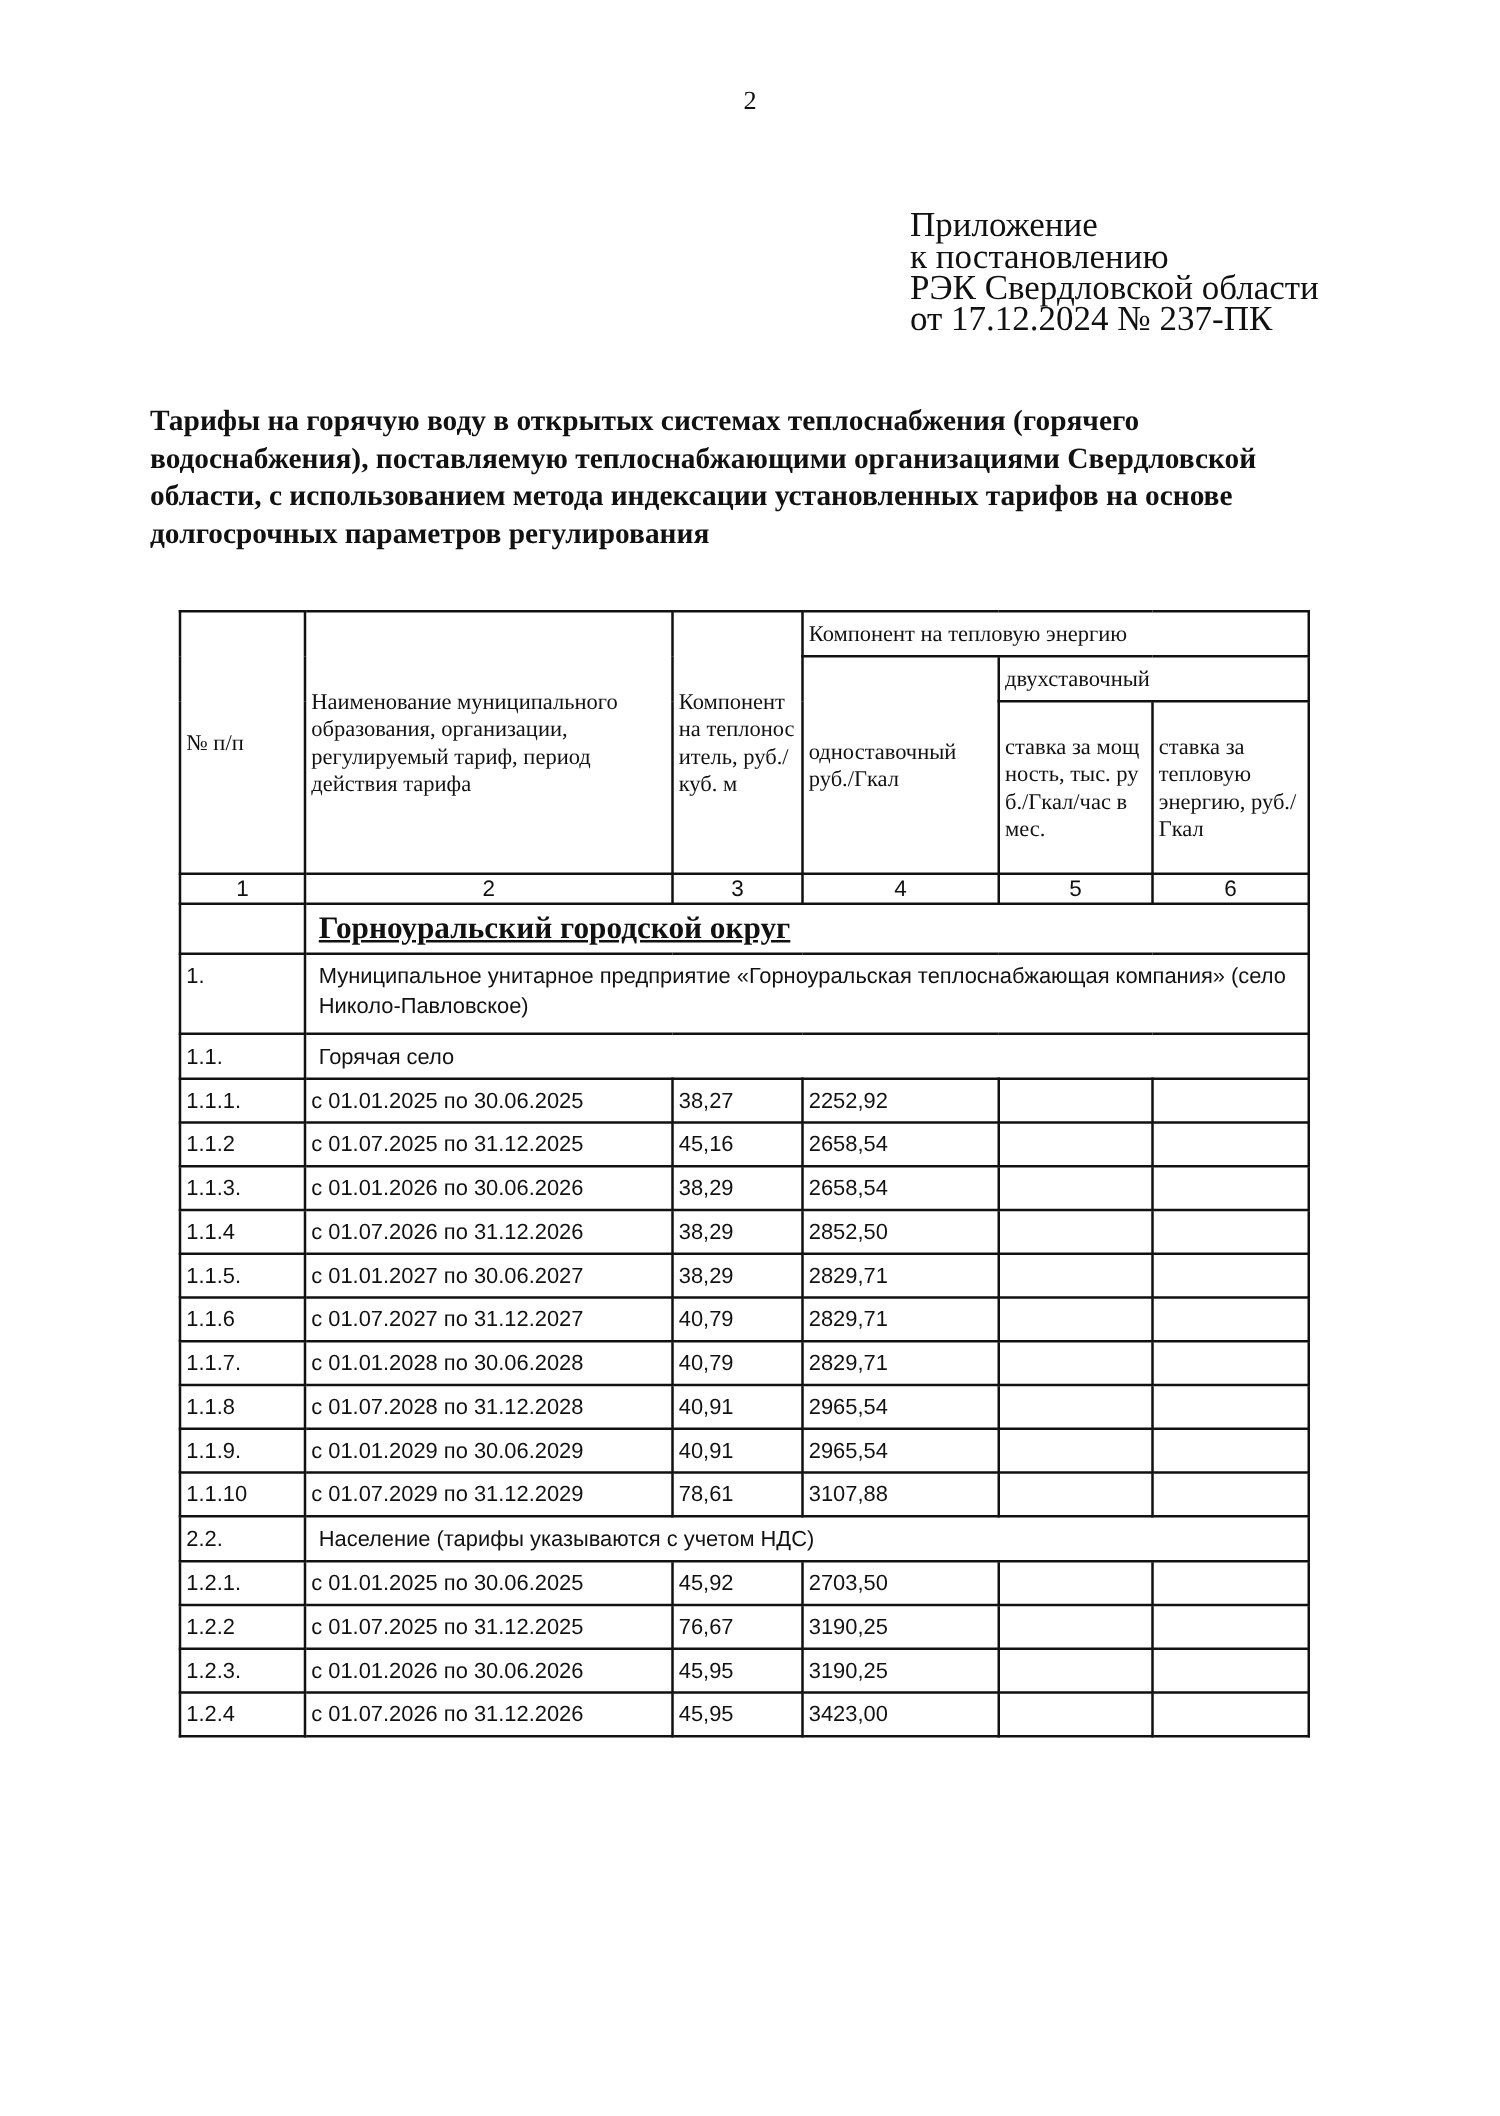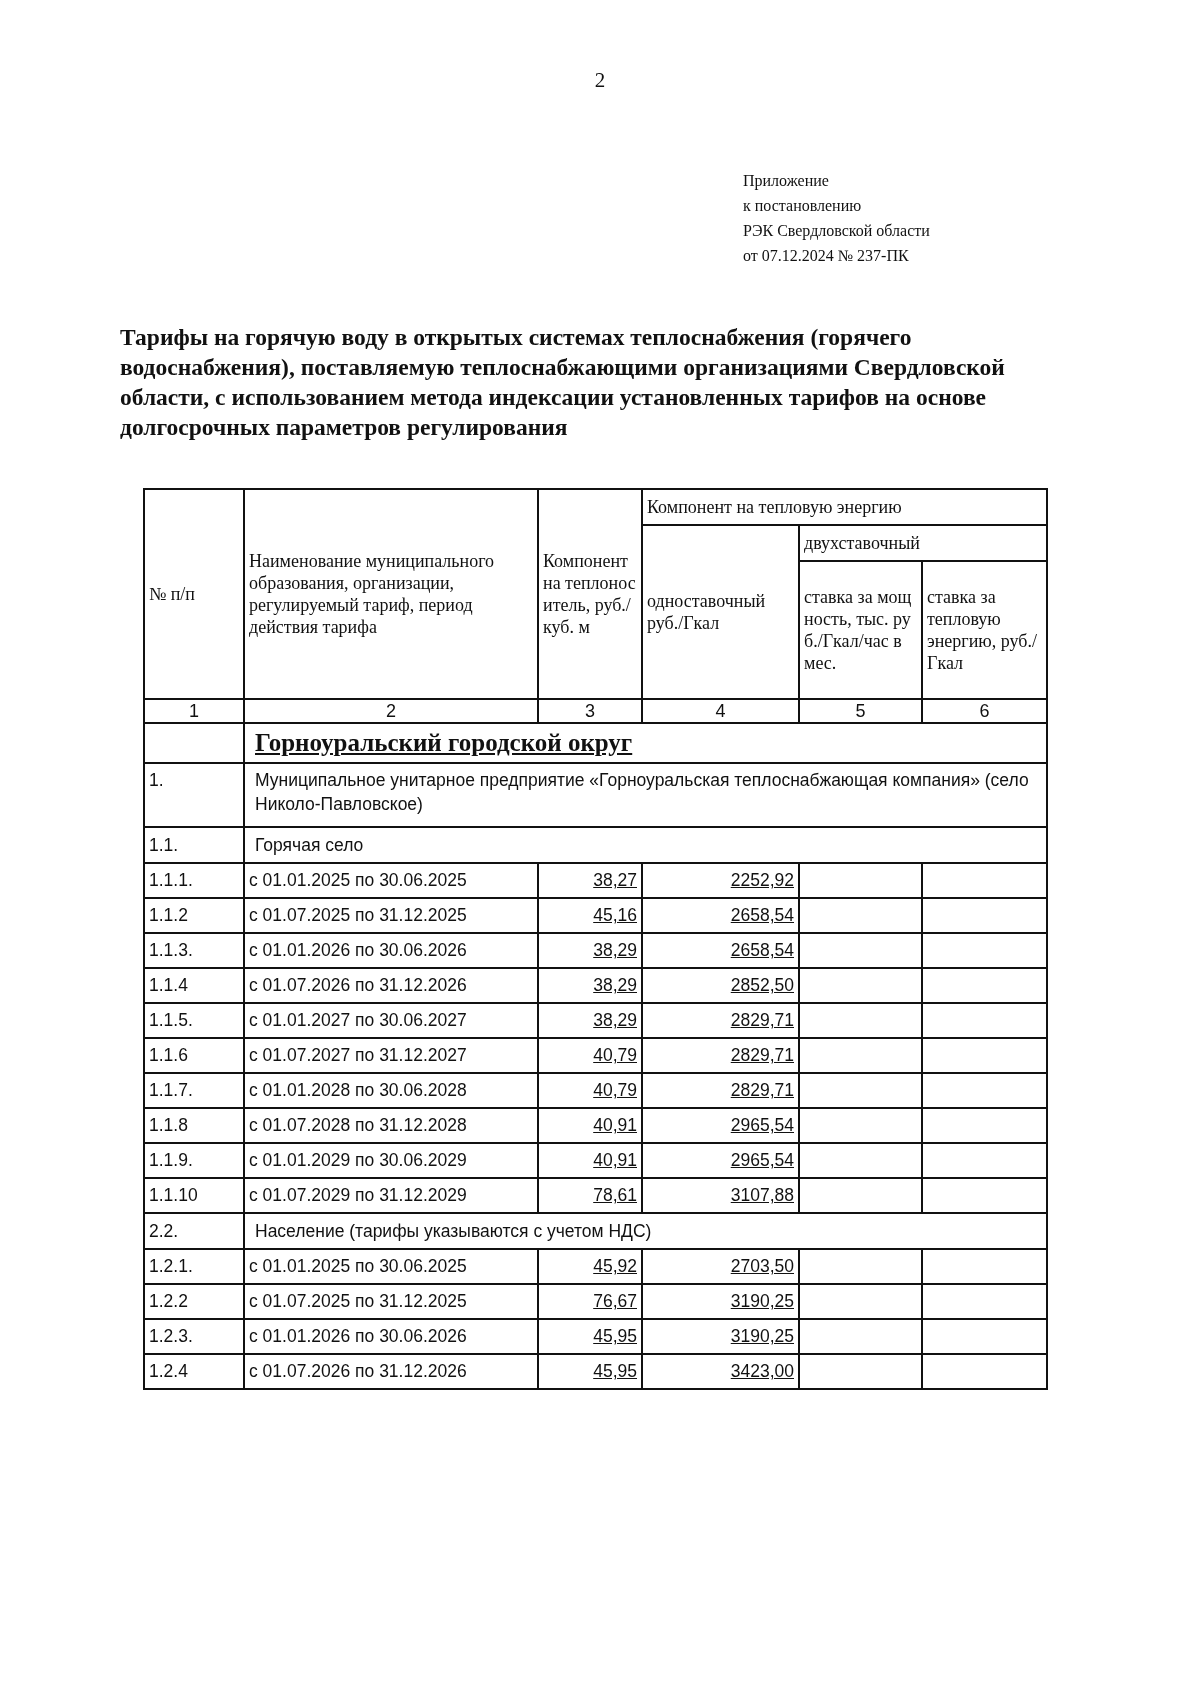--- a/index.html
+++ b/index.html
@@ -1,41 +1,41 @@
 <!DOCTYPE html>
 <html><head>
 <meta charset="utf-8">
 <style>
   html,body{margin:0;padding:0;background:#fff;}
   body{width:1200px;height:1693px;position:relative;font-family:"Liberation Serif","DejaVu Serif",serif;color:#111;overflow:hidden;}
   .pageno{position:absolute;top:68px;left:0;width:1200px;text-align:center;font-size:21px;}
-  .appendix{position:absolute;top:168px;left:743px;font-size:16px;line-height:25px;}
+  .appendix{position:absolute;top:168px;left:728px;font-size:28px;line-height:25px;}
   .title{position:absolute;top:322px;left:120px;width:960px;text-align:left;font-weight:bold;font-size:23.5px;line-height:30px;}
   table{position:absolute;top:488px;left:143px;width:903px;border-collapse:collapse;font-family:"Liberation Sans","DejaVu Sans",sans-serif;font-size:17.5px;table-layout:fixed;}
   td{border:2px solid #111;padding:0 4px;vertical-align:middle;}
   .hdr td{text-align:left;line-height:22px;font-family:"Liberation Serif",serif;font-size:18px;}
   .num td{text-align:center;height:22px;font-size:18px;}
   .sec td{height:38px;}
   .sec .lbl{font-weight:bold;text-decoration:underline;padding-left:10px;font-family:"Liberation Serif",serif;font-size:25px;}
   .org td{height:58px;line-height:24px;vertical-align:top;padding-top:4px;}
   .sub td{height:34px;}
   .data td{height:33px;}
-  .c{text-align:right;text-decoration:underline;}
+  .c{text-align:left;}
   .pad{padding-left:10px;margin-top:40px;}
 </style>
 </head>
 <body>
 
 <div class="pageno">2</div>
 
 <div class="appendix">
   <div>Приложение</div>
   <div>к постановлению</div>
   <div>РЭК Свердловской области</div>
-  <div>от 07.12.2024 № 237-ПК</div>
+  <div>от 17.12.2024 № 237-ПК</div>
 </div>
 
 <div class="title">Тарифы на горячую воду в открытых системах теплоснабжения (горячего водоснабжения), поставляемую теплоснабжающими организациями Свердловской области, с использованием метода индексации установленных тарифов на основе долгосрочных параметров регулирования</div>
 
 <table>
   <colgroup>
     <col style="width:100px">
       <col style="width:294px">
       <col style="width:104px">
       <col style="width:157px">

